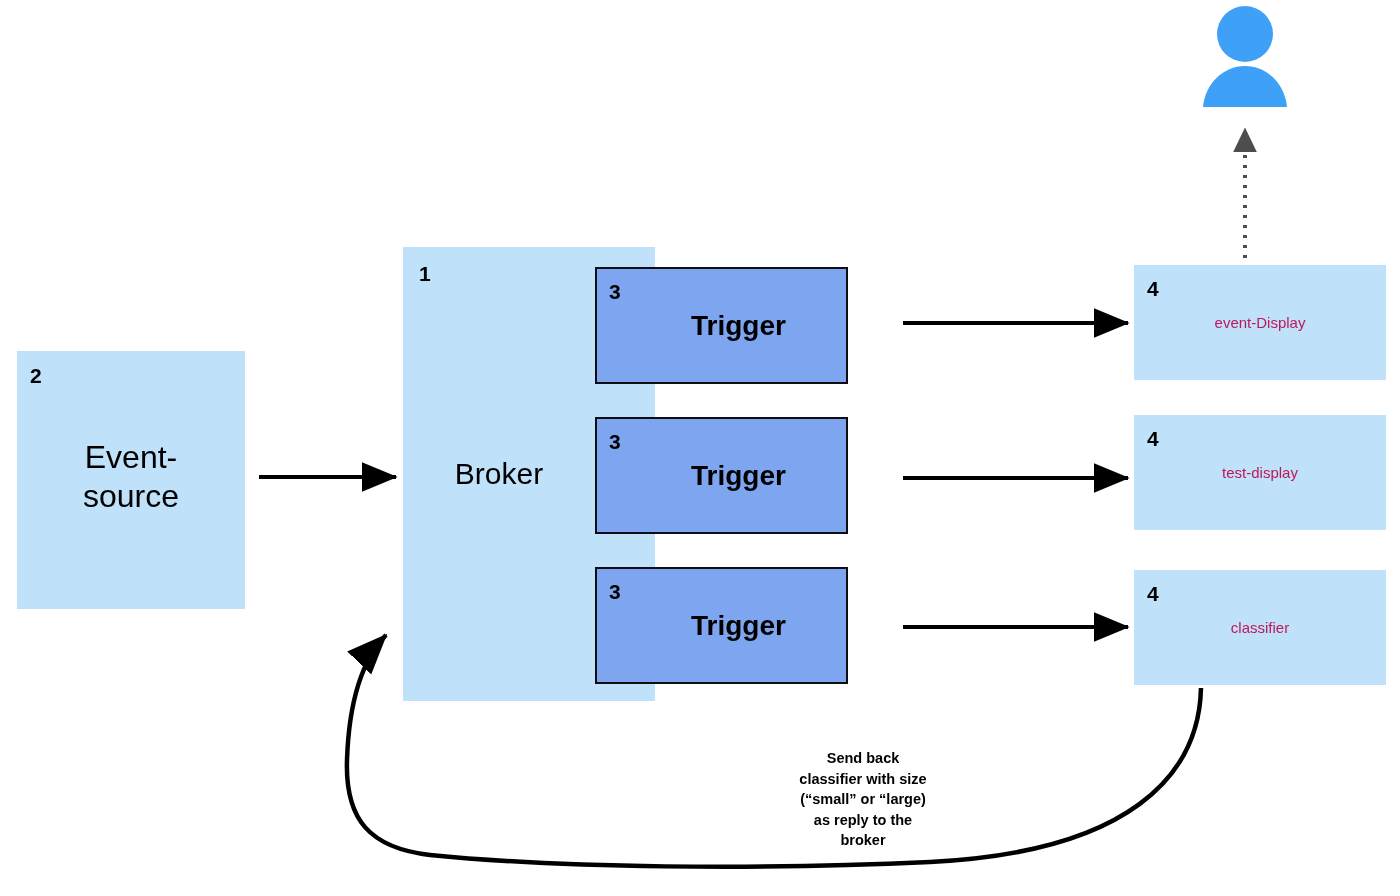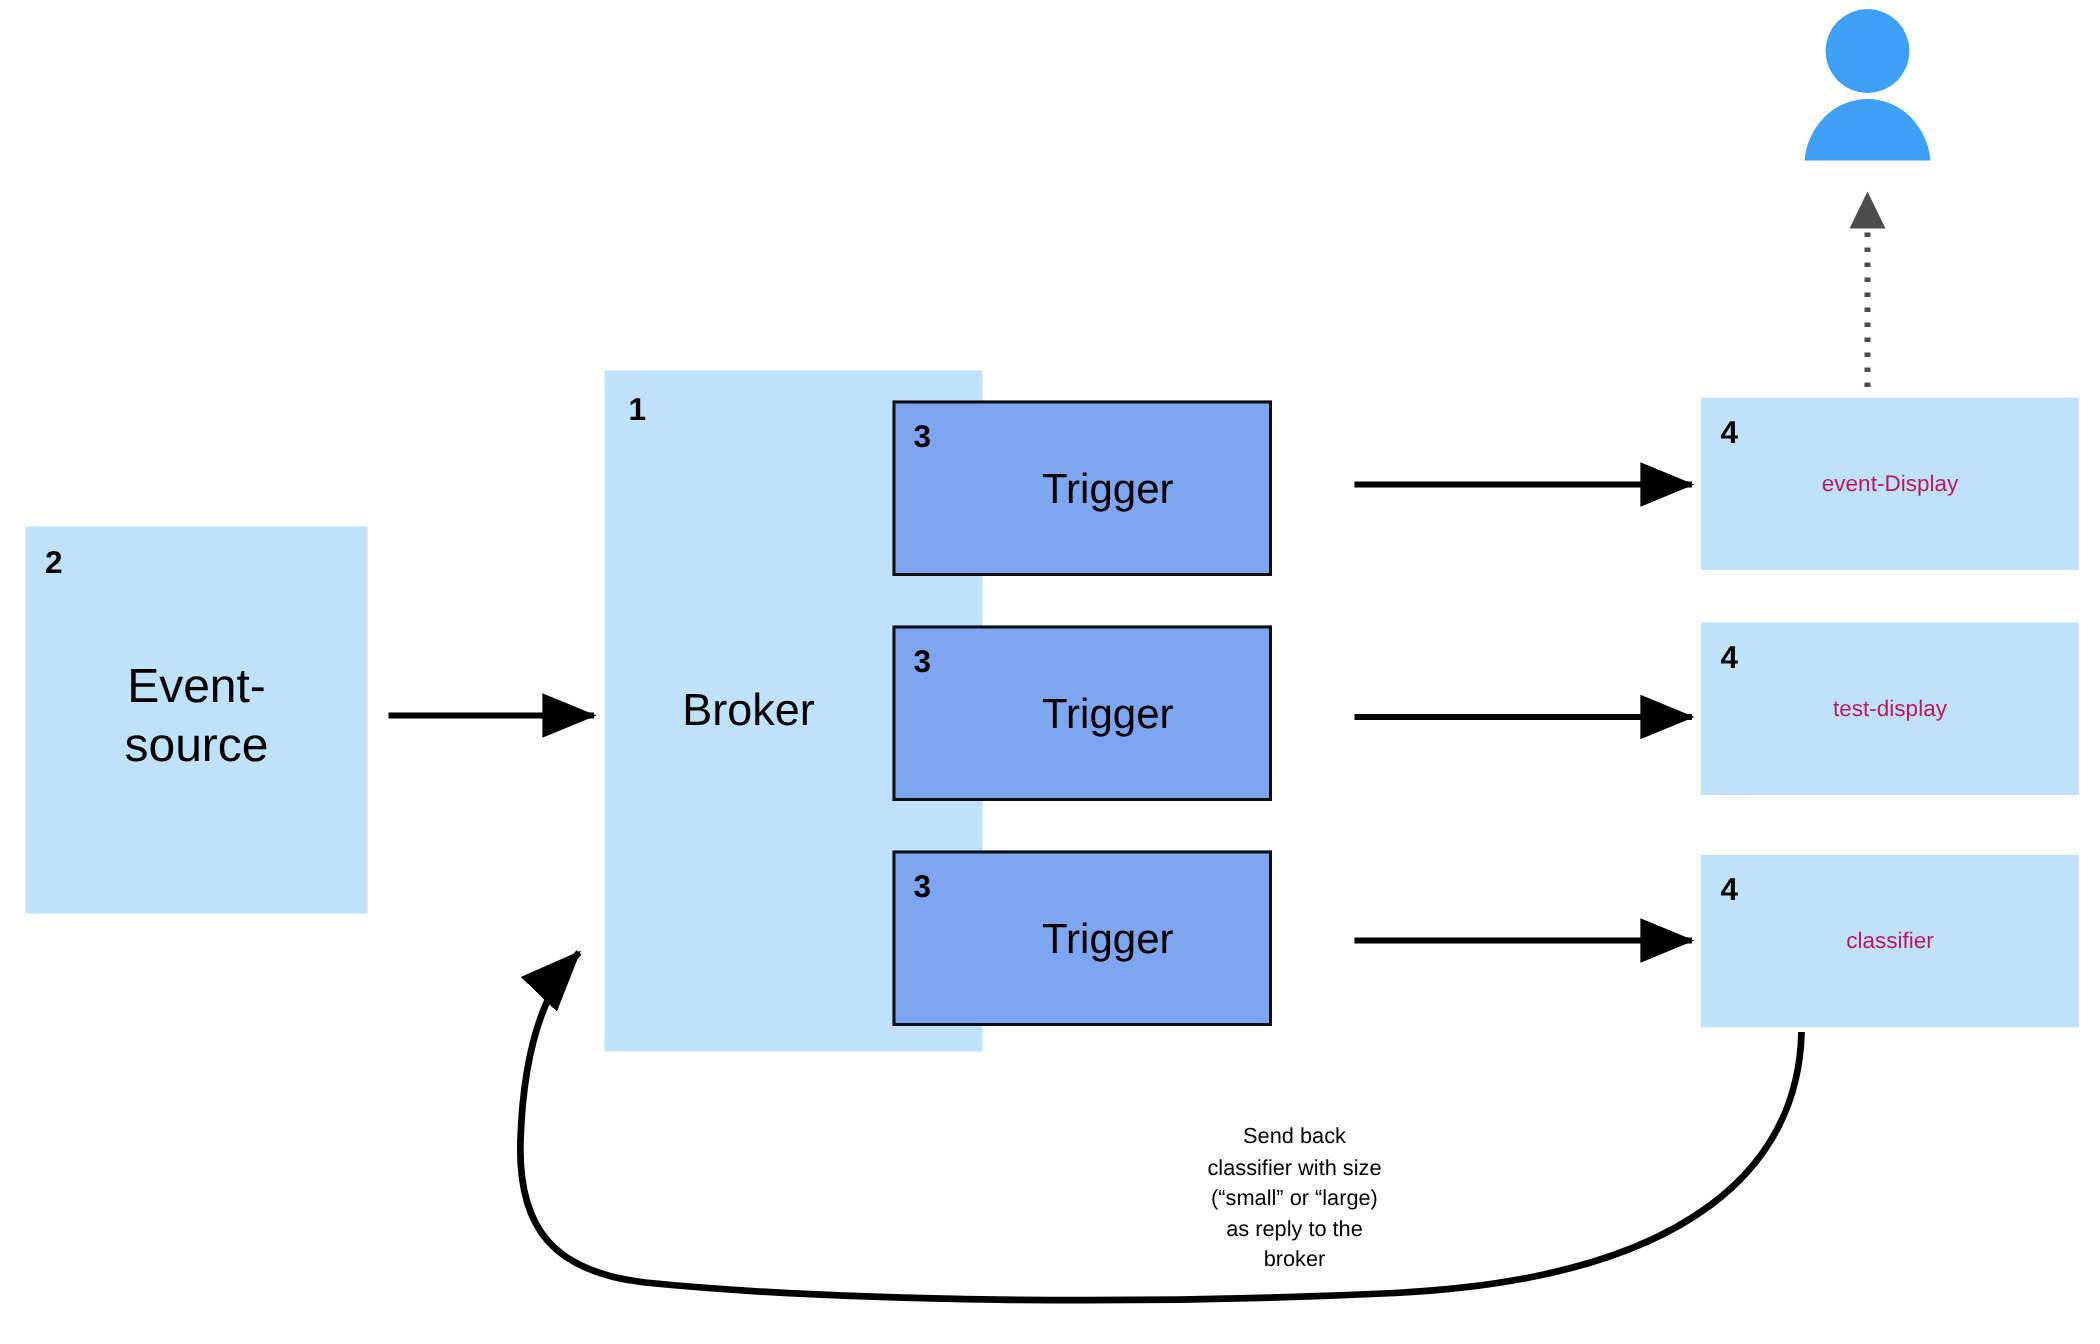--- a/index.html
+++ b/index.html
@@ -107,21 +107,21 @@
   .trigger-label {
     position: absolute;
     left: 0;
     top: 0;
     right: 0;
     bottom: 0;
     display: flex;
     align-items: center;
     justify-content: center;
     font-size: 28px;
-    font-weight: normal;
+    font-weight: bold;
     color: #000000;
     padding-left: 34px;
     box-sizing: border-box;
   }
   .trig-1 { top: 267px; }
   .trig-2 { top: 417px; }
   .trig-3 { top: 567px; }
   
   .sink-box {
     left: 1134px;
@@ -150,21 +150,21 @@
   .sink-2 { top: 415px; }
   .sink-3 { top: 570px; }
   
   .caption {
     position: absolute;
     left: 758px;
     top: 748px;
     width: 210px;
     text-align: center;
     font-size: 14.5px;
-    font-weight: normal;
+    font-weight: bold;
     line-height: 1.42;
     color: #000000;
     white-space: pre-line;
   }
   .user-icon {
     position: absolute;
     left: 1199px;
     top: 5px;
     width: 92px;
     height: 104px;

